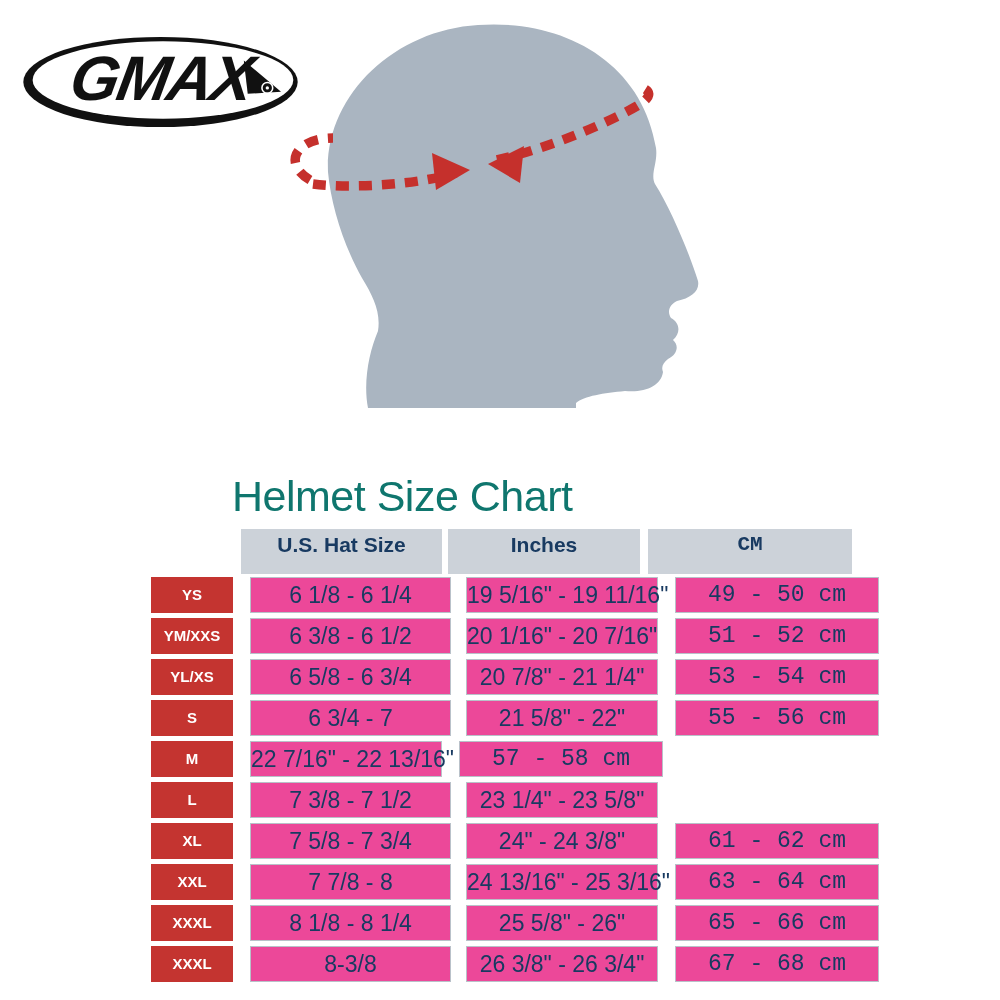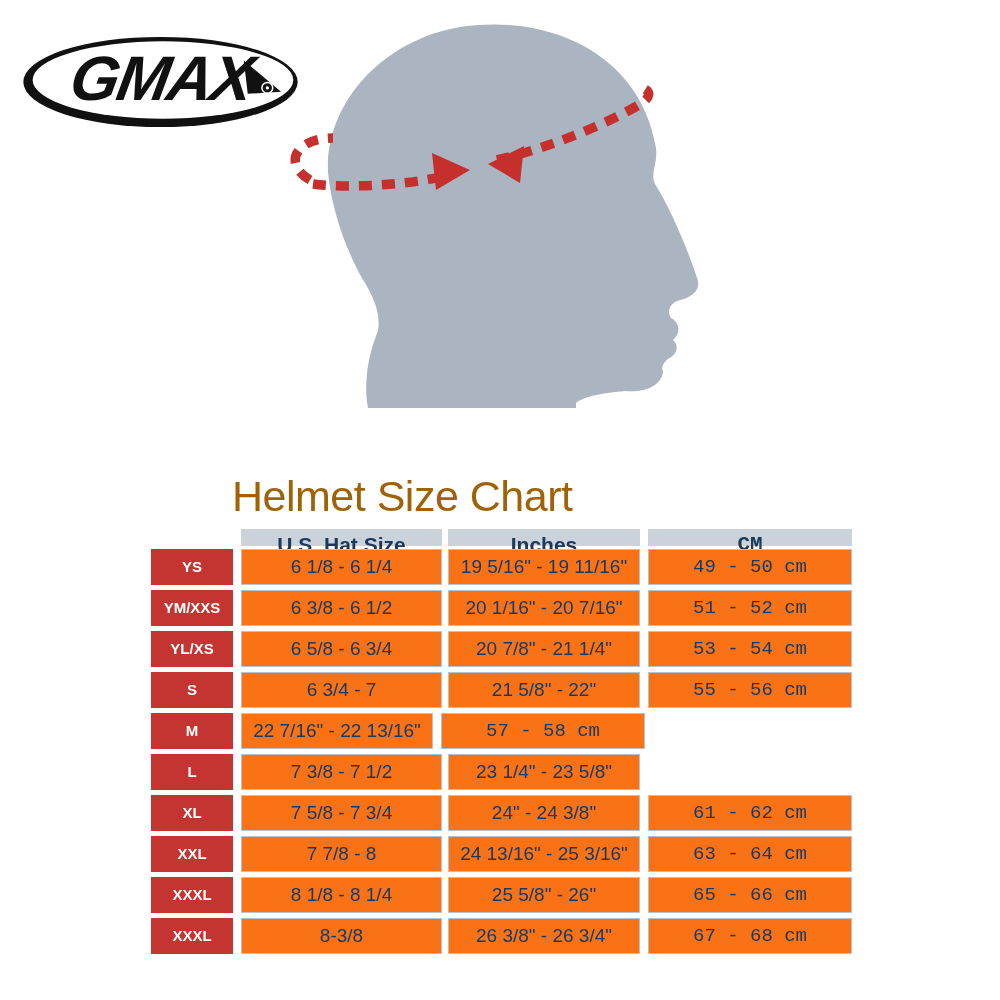--- a/index.html
+++ b/index.html
@@ -11,39 +11,39 @@
   
   .logo{position:absolute;left:18px;top:33px;width:285px;height:98px;}
   .logo svg{width:100%;height:100%;display:block;}
   
   .head-figure{position:absolute;left:280px;top:18px;width:430px;height:392px;}
   .head-figure svg{width:100%;height:100%;display:block;}
   
   .chart-title{
     position:absolute;left:232px;top:472px;
     font-size:43px;font-weight:500;letter-spacing:-0.5px;
-    color:#a16207;white-space:nowrap;
+    color:#0f766e;white-space:nowrap;
   }
   
   .size-table{position:absolute;left:151px;top:529px;width:701px;}
-  .thead{display:flex;height:17px;margin-bottom:3px;}
+  .thead{display:flex;height:45px;margin-bottom:3px;}
   .thead .spacer{width:90px;flex:none;}
   .hcell{
     flex:none;background:#ccd2d9;color:#183a61;
     font-weight:bold;font-size:21px;line-height:31px;text-align:center;
     box-sizing:border-box;
   }
   .trow{display:flex;height:36px;margin-bottom:5px;}
   .size-label{
     flex:none;width:82px;margin-right:8px;background:#c43430;color:#ffffff;
     font-weight:bold;font-size:15px;line-height:36px;text-align:center;
   }
   .cell{
-    flex:none;background:#f97316;border:1px solid #b9c1c9;box-sizing:border-box;
-    color:#183a61;font-size:19px;line-height:34px;text-align:center;white-space:nowrap;
+    flex:none;background:#ec4899;border:1px solid #b9c1c9;box-sizing:border-box;
+    color:#183a61;font-size:23px;line-height:34px;text-align:center;white-space:nowrap;margin-left:9px;
   }
   .c1{width:201px;margin-right:6px;}
   .c2{width:192px;margin-right:8px;}
   .c3{width:204px;margin-right:0;font-family:Liberation Mono, monospace;}
 </style>
 </head>
 <body>
 
 <div class="logo">
   <svg viewBox="0 0 290 100">

